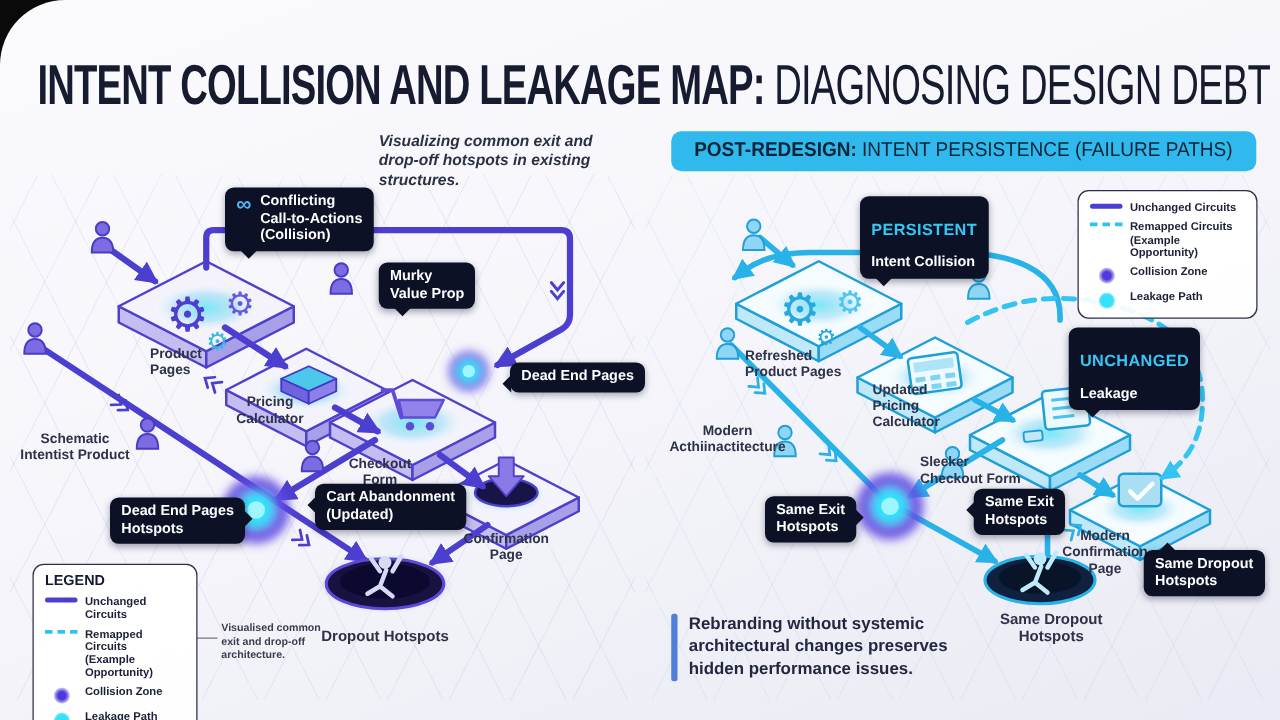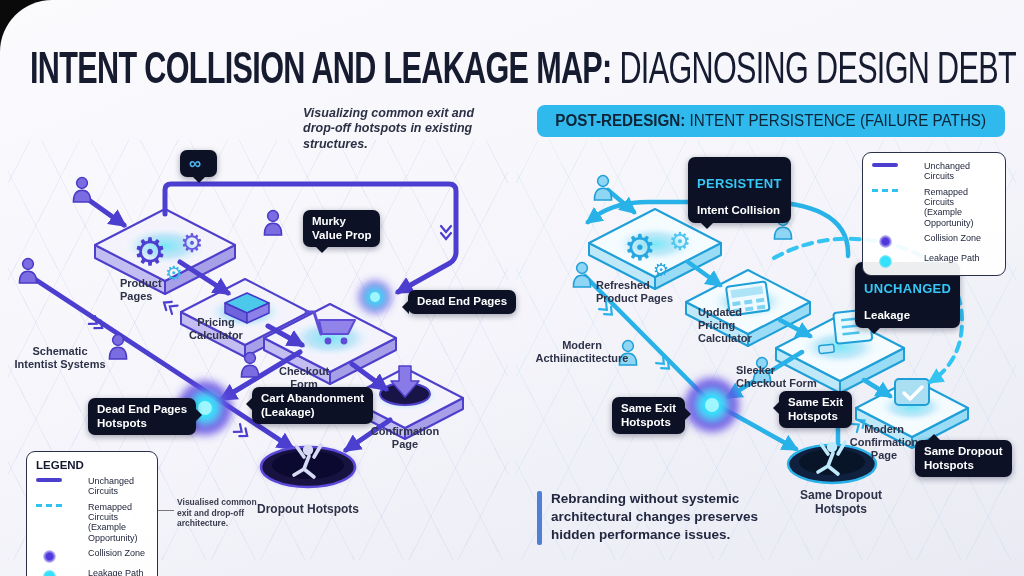--- a/index.html
+++ b/index.html
@@ -41,21 +41,21 @@
   .co-flex{display:flex;align-items:flex-start;}
   .co-hl{display:block;color:#35c8f5;font-size:13px;letter-spacing:.3px;}
   .lbl{position:absolute;color:#2e3248;font-size:11px;font-weight:bold;line-height:1.18;
        white-space:pre-line;z-index:5;}
   .center{text-align:center;}
   .legend{position:absolute;background:rgba(255,255,255,.93);border:1.6px solid #2c3047;
           border-radius:9px;z-index:6;padding:7px 9px;box-sizing:border-box;}
   .legend .ltitle{font-size:11.5px;font-weight:bold;color:#14182e;}
   .lrow{display:flex;gap:6px;align-items:flex-start;margin-top:5px;}
   .lrow .sw{width:26px;flex:0 0 26px;display:flex;justify-content:center;margin-top:2px;}
-  .lrow .lab{font-size:9px;font-weight:normal;color:#1c2036;line-height:1.15;white-space:pre-line;margin-left:20px;}
+  .lrow .lab{font-size:9px;font-weight:bold;color:#1c2036;line-height:1.15;white-space:pre-line;}
   .sw-solid{width:26px;height:4px;border-radius:2px;background:#4c3ecf;}
   .sw-dash{width:26px;height:0;border-top:3px dashed #2fc3f2;}
   .sw-coll{width:13px;height:13px;border-radius:50%;
      background:radial-gradient(circle,#4f39dd 0%,#4f39dd 35%,rgba(79,57,221,.35) 65%,transparent 78%);}
   .sw-leak{width:13px;height:13px;border-radius:50%;
      background:radial-gradient(circle,#35e0fb 0%,#35e0fb 50%,rgba(53,224,251,.4) 75%,transparent 85%);}
   .legend-left{left:26px;top:451px;width:132px;}
   .legend-right{left:862px;top:152px;width:144px;}
   .ann-line{left:157px;top:510px;width:17px;height:1px;background:#777;z-index:5;}
   .annotation{left:177px;top:497px;width:100px;font-size:8.5px;font-weight:bold;color:#3a3d4d;
@@ -290,39 +290,42 @@
   </div>
 
   <div class="abs subtitle">Visualizing common exit and drop-off hotspots in existing structures.</div>
 
   <div class="badge-right abs">
     <span class="wrap"><span class="h1">POST-REDESIGN:</span><span class="h2"> INTENT PERSISTENCE (FAILURE PATHS)</span></span>
   </div>
 
   <div class="co co-flex tail-bl" style="left:180px;top:150px;">
     <span class="ico">∞</span>
+    <span>Conflicting
+Call-to-Actions
+(Collision)</span>
   </div>
   <div class="co tail-bl" style="left:303px;top:210px;">Murky
 Value Prop</div>
   <div class="co tail-l" style="left:408px;top:290px;">Dead End Pages</div>
   <div class="co tail-r" style="left:88px;top:398px;">Dead End Pages
 Hotspots</div>
   <div class="co tail-l" style="left:252px;top:387px;">Cart Abandonment
-(Leakage)</div>
+(Updated)</div>
 
   <div class="lbl" style="left:120px;top:277px;">Product
 Pages</div>
   <div class="lbl center" style="left:170px;top:316px;width:92px;">Pricing
 Calculator</div>
   <div class="lbl center" style="left:262px;top:365px;width:84px;">Checkout
 Form</div>
   <div class="lbl center" style="left:358px;top:425px;width:94px;">Confirmation
 Page</div>
   <div class="lbl center" style="left:0px;top:345px;width:120px;">Schematic
-Intentist Systems</div>
+Intentist Product</div>
   <div class="lbl center" style="left:252px;top:502px;width:112px;font-size:12px;">Dropout Hotspots</div>
 
   <div class="legend legend-left">
     <div class="ltitle">LEGEND</div>
     <div class="lrow">
         <span class="sw">
           <span class="sw-solid"></span>
         </span>
         <span class="lab">Unchanged Circuits</span>
       </div>

